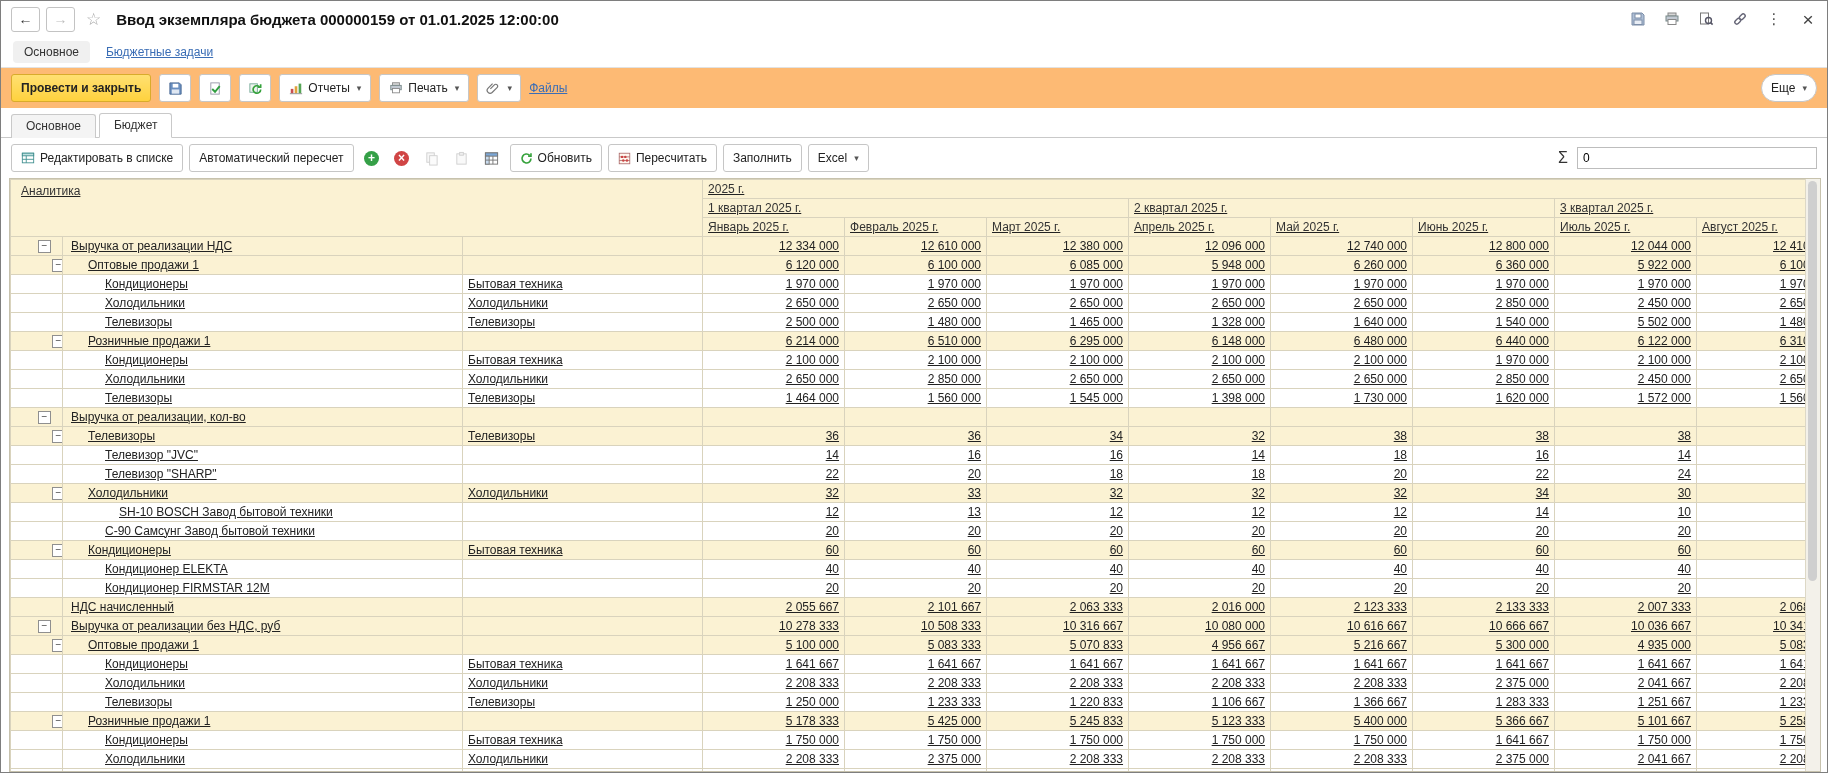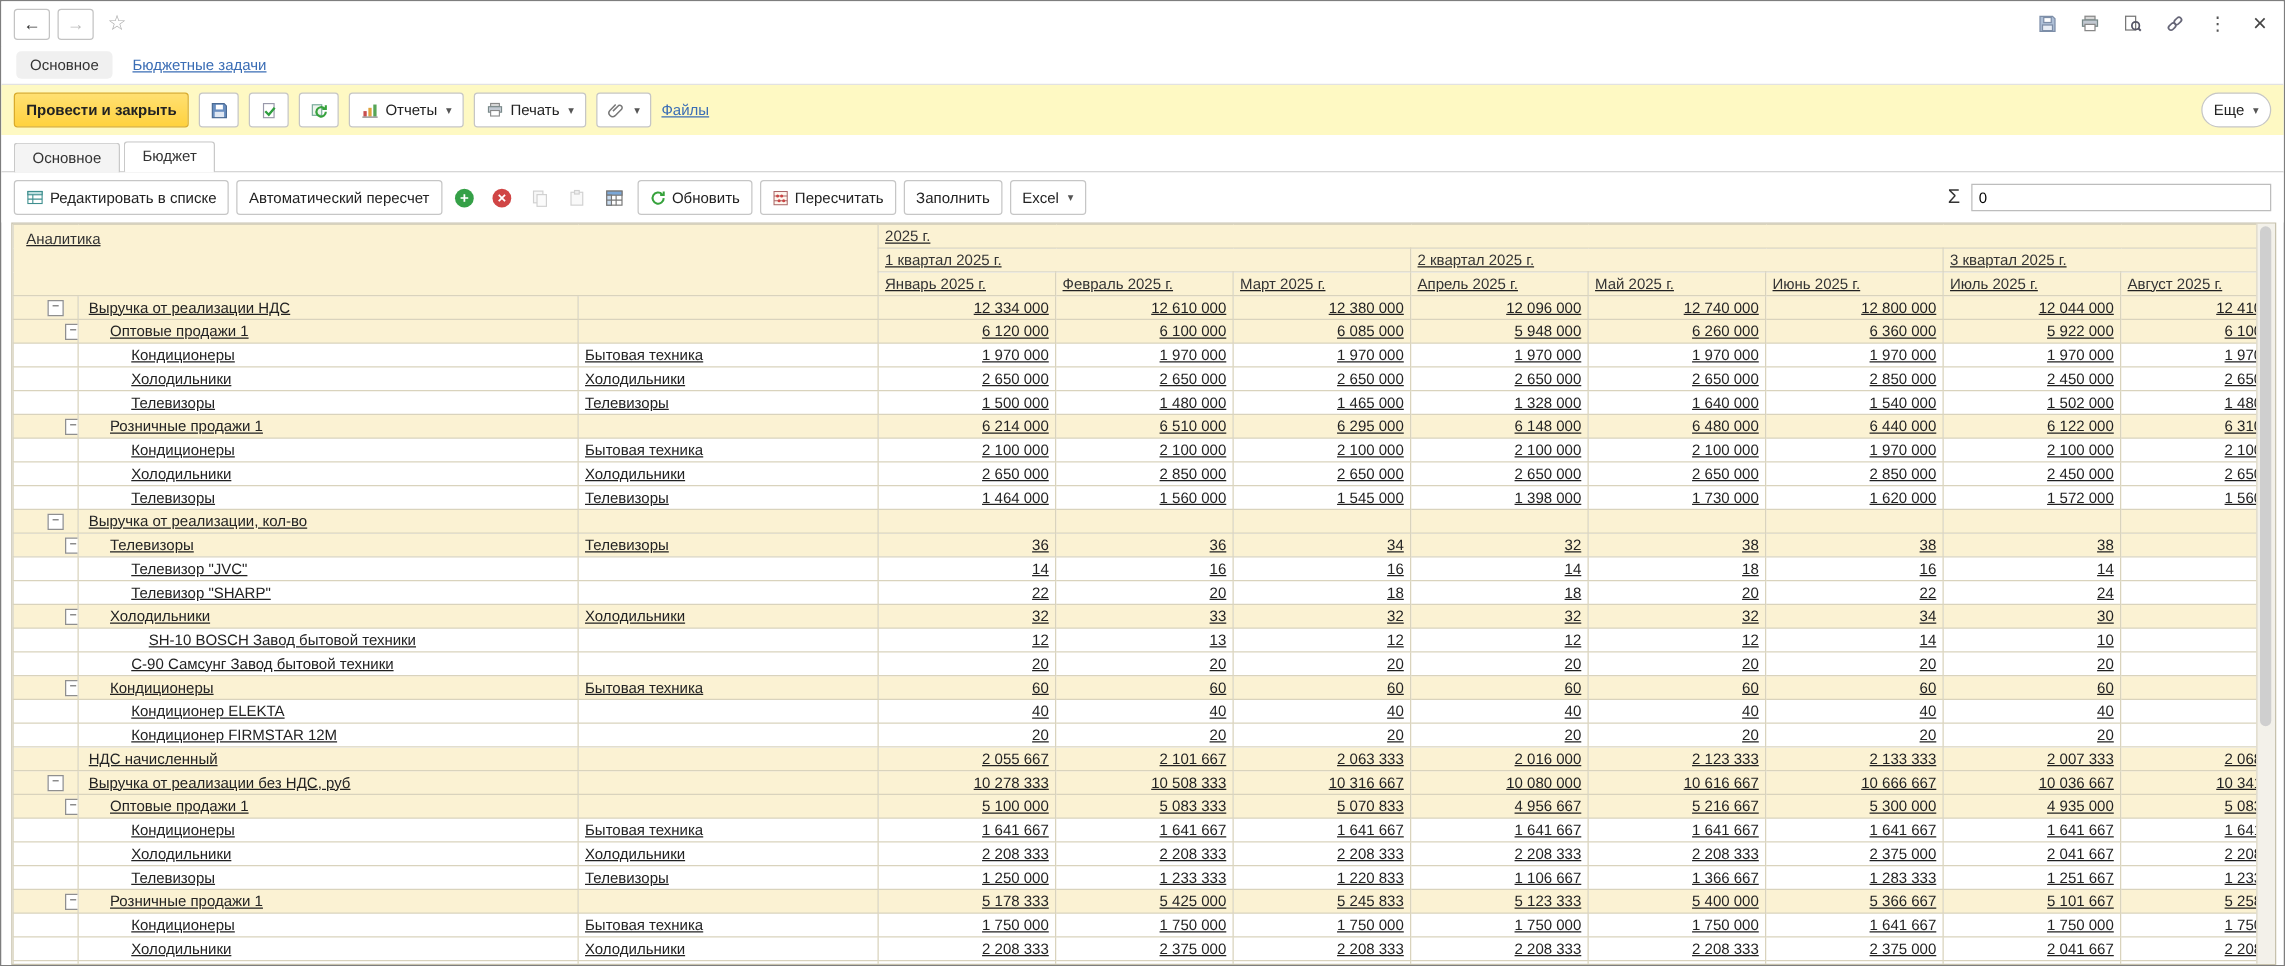--- a/index.html
+++ b/index.html
@@ -16,21 +16,21 @@
   .ticon{display:inline-flex;align-items:center;justify-content:center;width:18px;height:18px;cursor:pointer;color:#555;}
   .kebab{font-size:15px;color:#555;}
   .closex{font-size:19px;color:#444;line-height:1;}
 
   
   .navrow{height:30px;display:flex;align-items:center;gap:16px;padding:0 12px;border-bottom:1px solid #e2e2e2;background:#fff;}
   .chip{background:#f0f0f0;border-radius:4px;padding:4px 11px;color:#333;cursor:pointer;}
   .link{color:#3a6db5;text-decoration:underline;cursor:pointer;}
 
   
-  .cmdbar{height:40px;display:flex;align-items:center;gap:8px;padding:0 10px;background:#fef9c3;}
+  .cmdbar{height:40px;display:flex;align-items:center;gap:8px;padding:0 10px;background:#fdba74;}
   .btn{border:1px solid #c6c6c6;border-radius:3px;background:#fff;height:26px;display:inline-flex;align-items:center;gap:5px;padding:0 9px;cursor:pointer;white-space:nowrap;color:#222;}
   .btn-primary{background:linear-gradient(#ffe072,#ffd23e);border-color:#d9ab2b;font-weight:bold;}
   .iconbtn{width:30px;justify-content:center;padding:0;}
   .caret{font-size:9px;color:#555;margin-left:2px;}
   .spacer-auto{margin-left:auto;border-radius:14px;}
 
   
   .tabstrip{height:29px;display:flex;align-items:flex-end;gap:3px;padding:0 10px;border-bottom:1px solid #c9c9c9;background:#fff;}
   .tab{padding:4px 14px 5px;border:1px solid #c9c9c9;border-bottom:none;border-radius:3px 3px 0 0;background:#f4f4f4;color:#333;cursor:pointer;position:relative;margin-bottom:-1px;}
   .tab.active{background:#fff;border-bottom:1px solid #fff;}
@@ -69,20 +69,21 @@
 <div class="window">
 
   <div class="titlebar">
     <span class="navbtn">
         <span>←</span>
       </span>
     <span class="navbtn disabled">
         <span>→</span>
       </span>
     <span class="star">☆</span>
+    <span class="wtitle">Ввод экземпляра бюджета 000000159 от 01.01.2025 12:00:00</span>
 
     <span class="titlebar-icons">
       <span class="ticon">
         <svg width="16" height="16" viewBox="0 0 16 16">
             <path d="M2 2h10l2 2v10H2z" fill="#aebfd6" stroke="#7d8ea8"></path>
             <rect x="5" y="3" width="6" height="4" fill="#fff" stroke="#7d8ea8"></rect>
             <rect x="4" y="9" width="8" height="4.5" fill="#e8edf5" stroke="#7d8ea8"></rect>
           </svg>
       </span>
       <span class="ticon">
@@ -361,27 +362,27 @@
               <td class="num">2 650 000</td>
               <td class="num">2 650 000</td>
               <td class="num">2 850 000</td>
               <td class="num">2 450 000</td>
               <td class="num">2 650 000</td>
             </tr>
             <tr>
               <td class="tree"></td>
               <td style="padding-left: 42px;">Телевизоры</td>
               <td>Телевизоры</td>
-              <td class="num">1 500 000</td>
+              <td class="num">2 500 000</td>
               <td class="num">1 480 000</td>
               <td class="num">1 465 000</td>
               <td class="num">1 328 000</td>
               <td class="num">1 640 000</td>
               <td class="num">1 540 000</td>
-              <td class="num">1 502 000</td>
+              <td class="num">5 502 000</td>
               <td class="num">1 480 000</td>
             </tr>
             <tr class="grp">
               <td class="tree"><span class="exp" style="margin-left: 36px;">−</span></td>
               <td style="padding-left: 25px;">Розничные продажи 1</td>
               <td></td>
               <td class="num">6 214 000</td>
               <td class="num">6 510 000</td>
               <td class="num">6 295 000</td>
               <td class="num">6 148 000</td>

